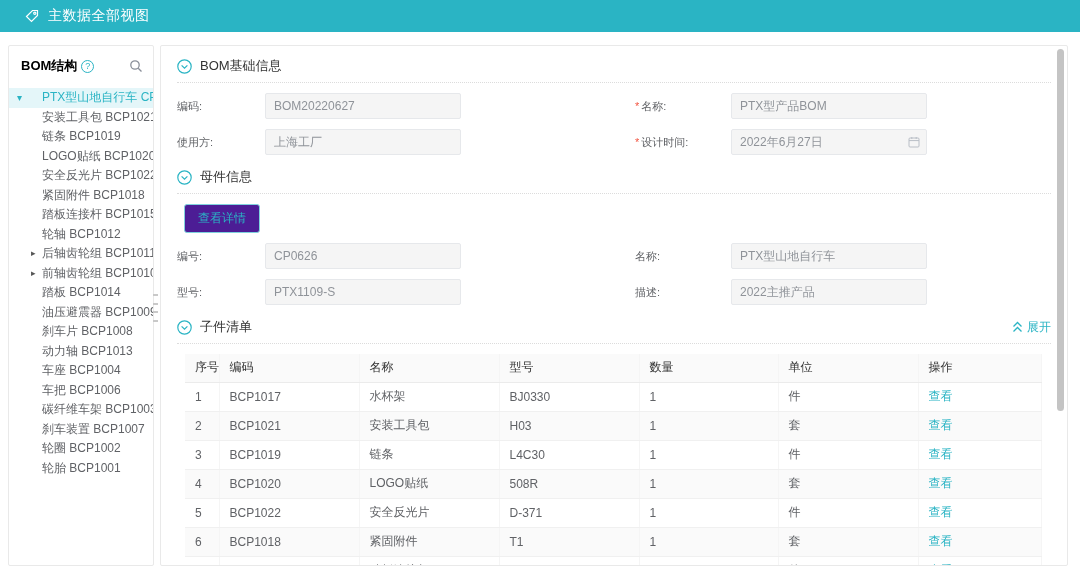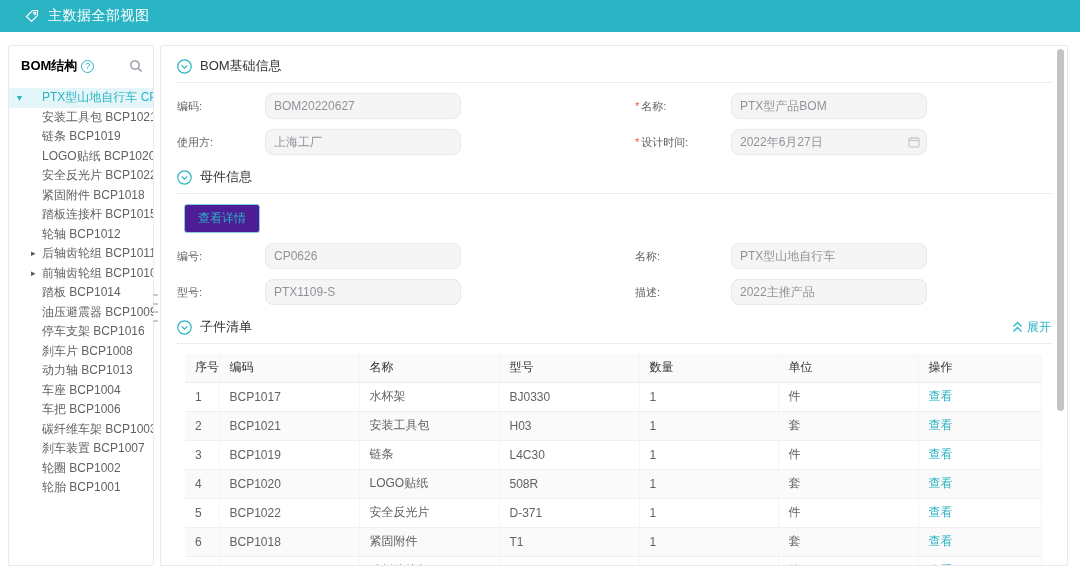--- a/index.html
+++ b/index.html
@@ -41,21 +41,21 @@
   .dotted { border-bottom:1px dotted #dcdcdc; margin:8px 0 10px 0; }
   .expand-link { display:flex; align-items:center; gap:4px; color:#2ab4c4; font-size:12px; cursor:pointer; }
 
   
   .form-grid { display:grid; grid-template-columns:458px 1fr; row-gap:10px; margin-bottom:14px; }
   .field { display:flex; align-items:center; }
   .flabel { font-size:11px; color:#606266; text-align:left; flex:none; padding-right:8px; }
   .col-left .flabel { width:88px; }
   .col-right .flabel { width:96px; }
   .req { color:#f25643; margin-right:2px; }
-  .finput { width:196px; height:26px; background:#f5f5f5; border:1px solid #e6e8eb; border-radius:8px;
+  .finput { width:196px; height:26px; background:#f5f5f5; border:1px solid #e6e8eb; border-radius:2px;
     font-size:12px; color:#8f9399; line-height:24px; padding:0 8px; position:relative;
     white-space:nowrap; overflow:hidden; }
   .finput .cal { position:absolute; right:6px; top:6px; }
 
   .detail-btn { display:inline-block; border:1px solid #7fd2dd; color:#2ab4c4; background:#4c1d95;
     font-size:12px; border-radius:3px; padding:5px 13px; margin:0 0 10px 7px; cursor:pointer; }
 
   
   table { border-collapse:collapse; table-layout:fixed; width:856px; margin-left:8px; margin-top:2px; }
   th,td { font-size:12px; text-align:left; padding:0 10px; border-bottom:1px solid #f0f0f0;
@@ -102,21 +102,20 @@
       <div class="tree-item lv1"><span>链条 BCP1019</span></div>
       <div class="tree-item lv1"><span>LOGO贴纸 BCP1020</span></div>
       <div class="tree-item lv1"><span>安全反光片 BCP1022</span></div>
       <div class="tree-item lv1"><span>紧固附件 BCP1018</span></div>
       <div class="tree-item lv1"><span>踏板连接杆 BCP1015</span></div>
       <div class="tree-item lv1"><span>轮轴 BCP1012</span></div>
       <div class="tree-item lv1 haschild"><span class="arrow">▸</span><span>后轴齿轮组 BCP1011</span></div>
       <div class="tree-item lv1 haschild"><span class="arrow">▸</span><span>前轴齿轮组 BCP1010</span></div>
       <div class="tree-item lv1"><span>踏板 BCP1014</span></div>
       <div class="tree-item lv1"><span>油压避震器 BCP1009</span></div>
-      <div class="tree-item lv1"><span>停车支架 BCP1016</span></div>
       <div class="tree-item lv1"><span>刹车片 BCP1008</span></div>
       <div class="tree-item lv1"><span>动力轴 BCP1013</span></div>
       <div class="tree-item lv1"><span>车座 BCP1004</span></div>
       <div class="tree-item lv1"><span>车把 BCP1006</span></div>
       <div class="tree-item lv1"><span>碳纤维车架 BCP1003</span></div>
       <div class="tree-item lv1"><span>刹车装置 BCP1007</span></div>
       <div class="tree-item lv1"><span>轮圈 BCP1002</span></div>
       <div class="tree-item lv1"><span>轮胎 BCP1001</span></div>
     </div>
 </div>

